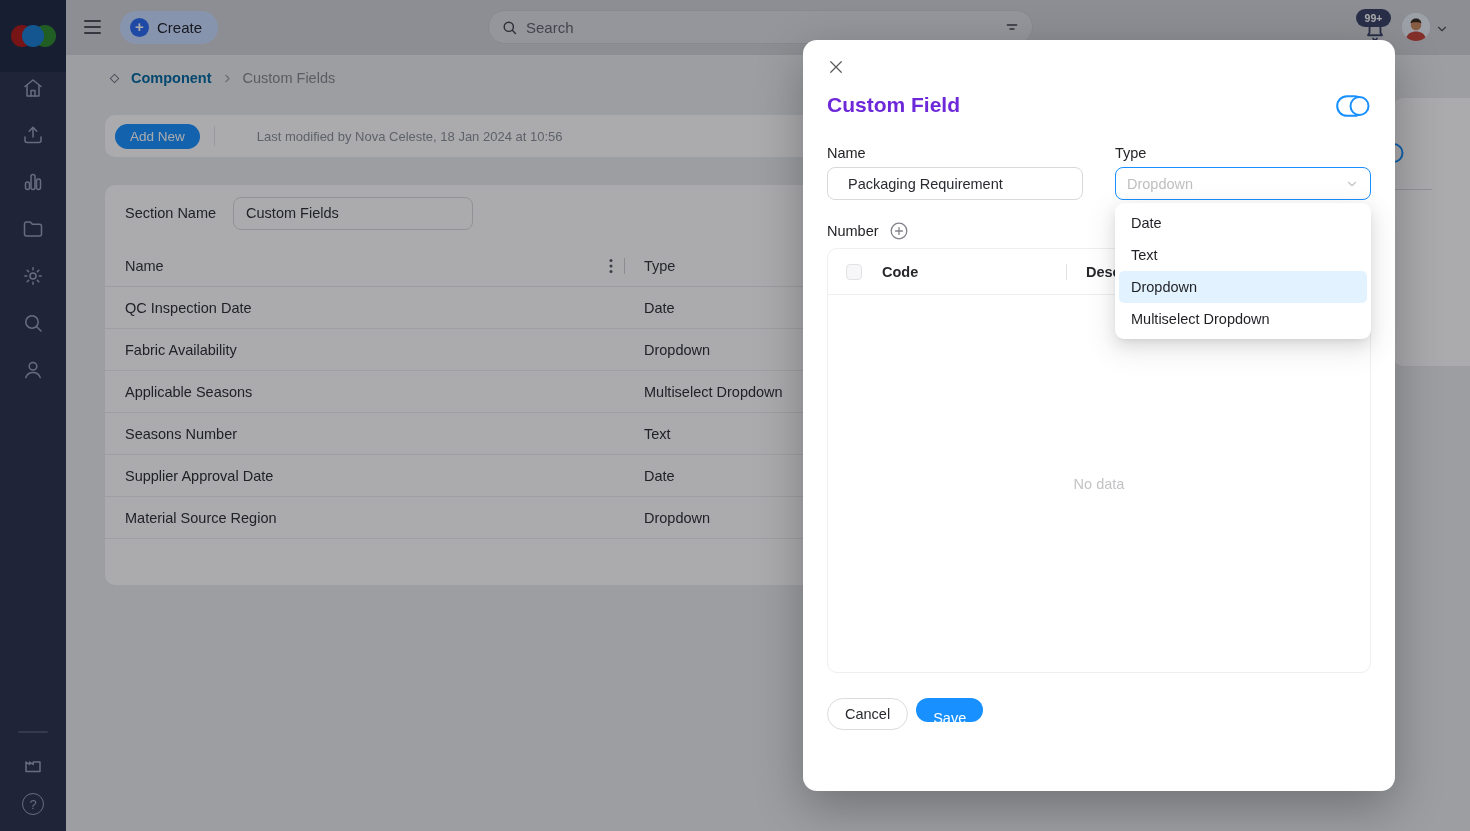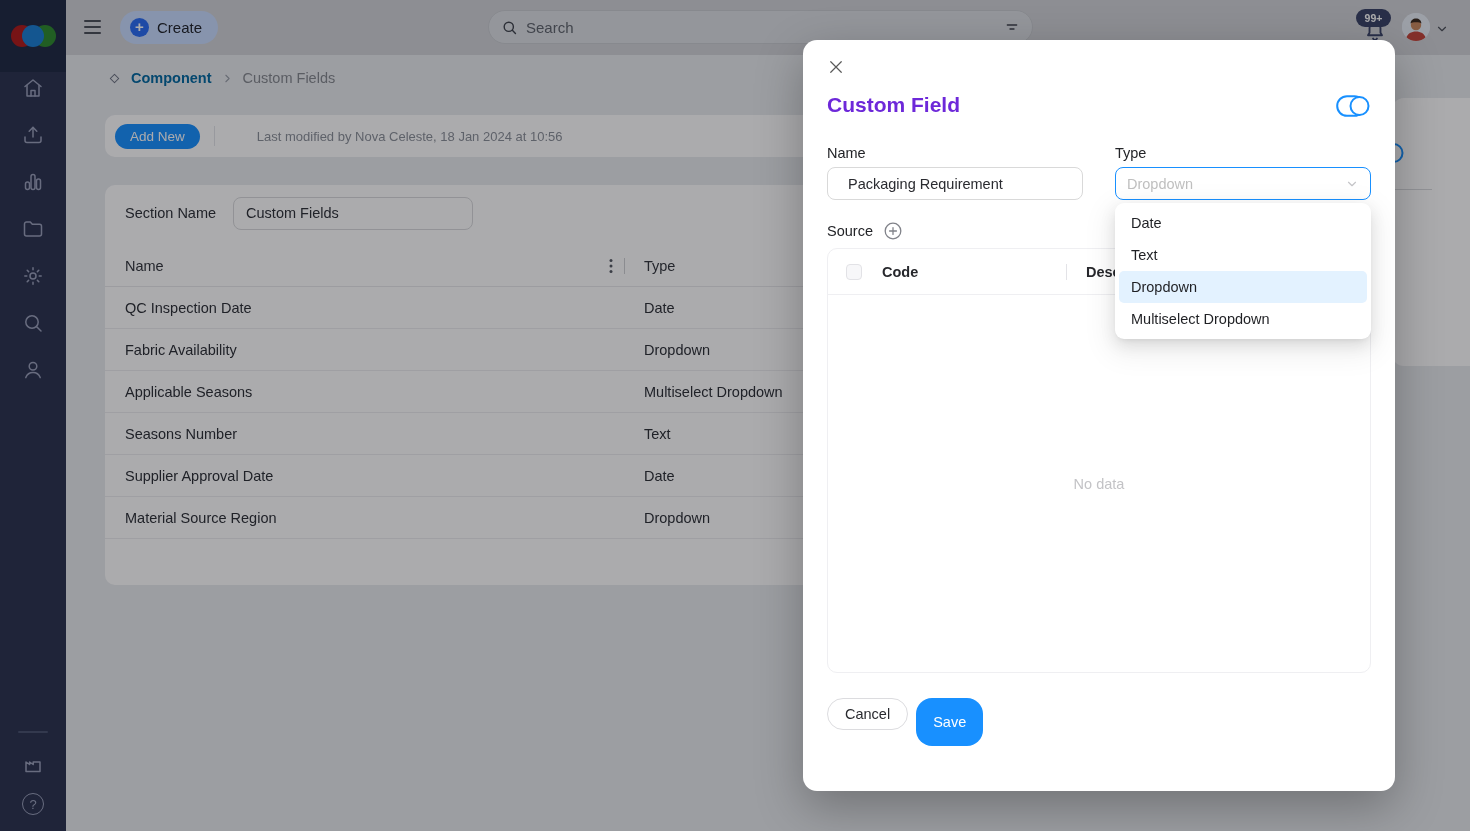--- a/index.html
+++ b/index.html
@@ -104,21 +104,21 @@
   .v-check { position:absolute; left:18px; top:15px; width:16px; height:16px; border:1px solid #e2e2e6; background:#f7f7f9;
              border-radius:4px; cursor:pointer; }
   .vh-code { position:absolute; left:54px; line-height:46px; font-size:14.5px; font-weight:600; color:#27282c; }
   .vh-div  { position:absolute; left:238px; top:15px; width:1px; height:16px; background:#e3e3e7; }
   .vh-desc { position:absolute; left:258px; line-height:46px; font-size:14.5px; font-weight:600; color:#27282c; }
   .v-empty { position:absolute; left:0; right:0; top:46px; bottom:0; display:flex; align-items:center; justify-content:center;
              font-size:14.5px; color:#c3c3c6; }
   .m-actions { position:absolute; left:24px; top:658px; display:flex; gap:8px; }
   .btn-cancel { height:32px; padding:0 17px; border-radius:16px; border:1px solid #dcdcdf; background:#fff;
                 font-size:14.5px; color:#2a2b30; cursor:pointer; font-family:inherit; }
-  .btn-save { height:48px; padding:12px 17px; border-radius:16px; border:none; background:#1890ff; color:#fff;
+  .btn-save { height:24px; padding:12px 17px; border-radius:16px; border:none; background:#1890ff; color:#fff;
               font-size:14.5px; cursor:pointer; font-family:inherit; }
 
   
   .dropdown { position:absolute; left:312px; top:163px; width:256px; background:#fff; border-radius:9px; padding:4px;
               box-shadow:0 3px 6px -4px rgba(0,0,0,0.12), 0 6px 16px rgba(0,0,0,0.10), 0 9px 28px 8px rgba(0,0,0,0.06);
               z-index:120; }
   .opt { height:32px; display:flex; align-items:center; padding:0 12px; border-radius:5px; font-size:14.5px;
          color:#1f2024; cursor:pointer; }
   .opt.selected { background:#e3f2ff; }
 </style>
@@ -317,21 +317,21 @@
   <span class="f-label lbl-type">Type</span>
   <input class="m-input" value="Packaging Requirement" style="">
   <div class="m-select">
     <span class="select-text">Dropdown</span>
     <svg class="select-caret" viewBox="0 0 24 24" width="14" height="14" fill="none" stroke="currentColor" stroke-width="2" stroke-linecap="round" stroke-linejoin="round">
         <path d="M6 9l6 6 6-6"></path>
       </svg>
   </div>
 
   <div class="values-row">
-    <span class="values-label">Source</span>
+    <span class="values-label">Number</span>
     <svg class="values-add" viewBox="0 0 22 22" width="20" height="20" fill="none" stroke="currentColor" stroke-width="1.4" stroke-linecap="round">
         <circle cx="11" cy="11" r="8.6"></circle>
         <path d="M11 7.2v7.6M7.2 11h7.6"></path>
       </svg>
   </div>
 
   <div class="v-table">
     <div class="v-head">
       <div class="v-check"></div>
       <span class="vh-code">Code</span>

